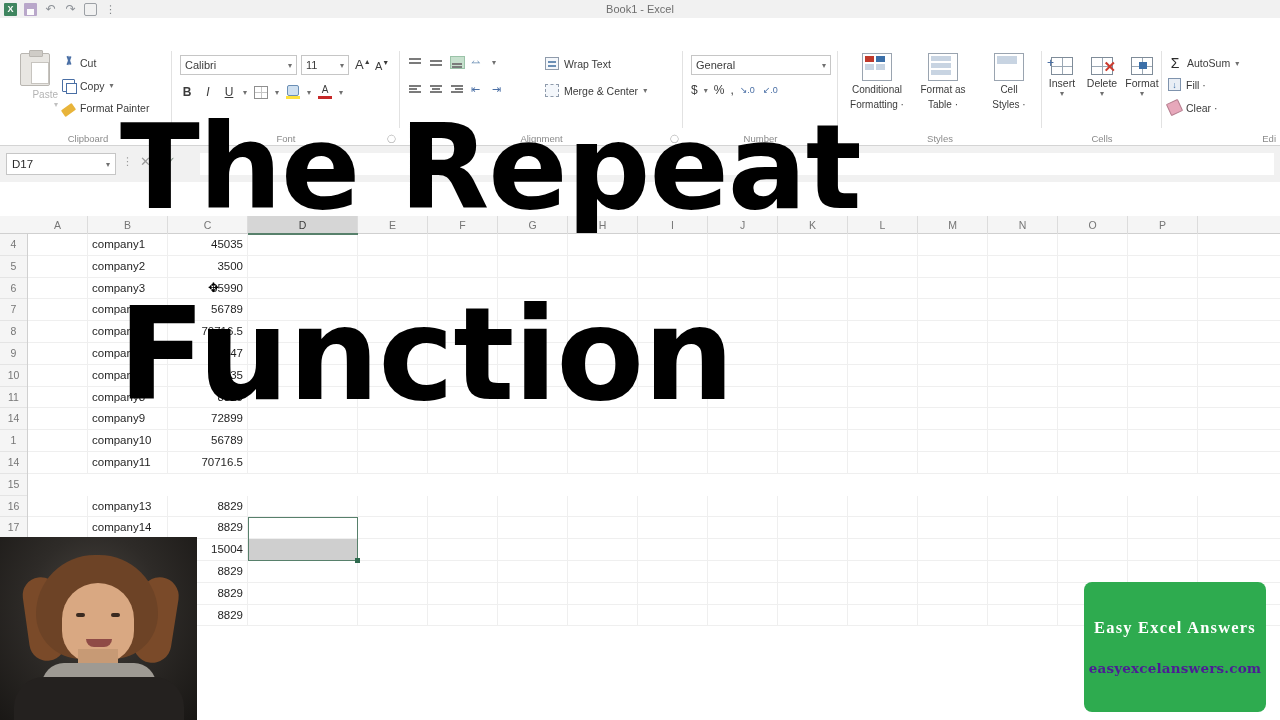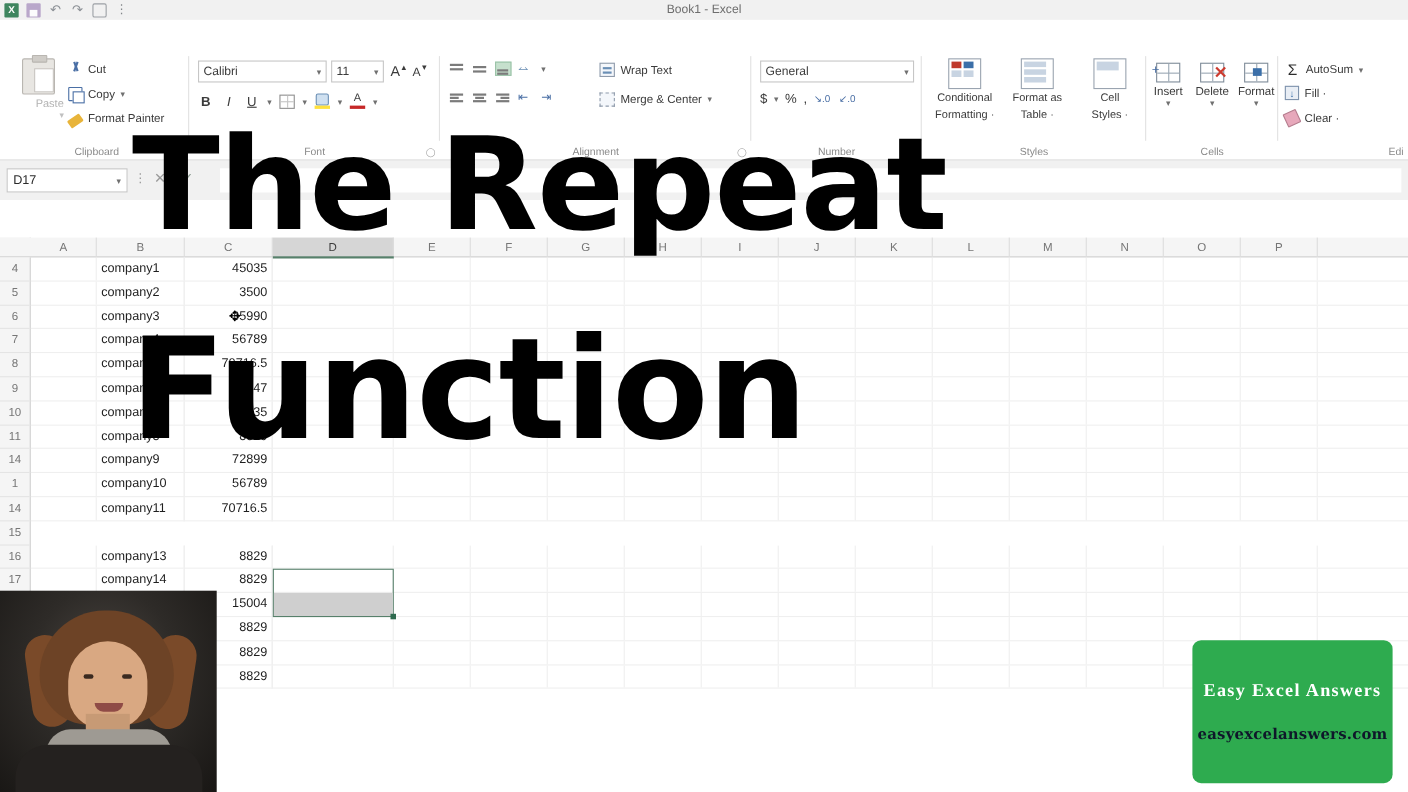--- a/index.html
+++ b/index.html
@@ -234,21 +234,21 @@
   .ph-jacket { position:absolute; left:14px; top:140px; width:170px; height:48px;
                background:#24211f; border-radius:30px 30px 0 0; }
 
   .brand {
     position:absolute; right:14px; bottom:8px; width:182px; height:130px;
     background:#2eab4f; border-radius:8px;
     display:flex; flex-direction:column; align-items:center; justify-content:center; gap:22px;
   }
   .brand-title { color:#ffffff; font-size:16.5px; letter-spacing:1.2px;
                  font-family:Liberation Serif, serif; font-weight:bold; }
-  .brand-url { color:#0f172a; font-size:13.5px; letter-spacing:.2px;
+  .brand-url { color:#4c1d95; font-size:13.5px; letter-spacing:.2px;
                font-family:"DejaVu Serif", serif; font-weight:bold; }
 </style>
 </head>
 <body>
 
 <div id="app">
 
   <div class="qat-bar">
     <div class="qat-icons">
       <div class="qat-ico ico-excel">X</div>

